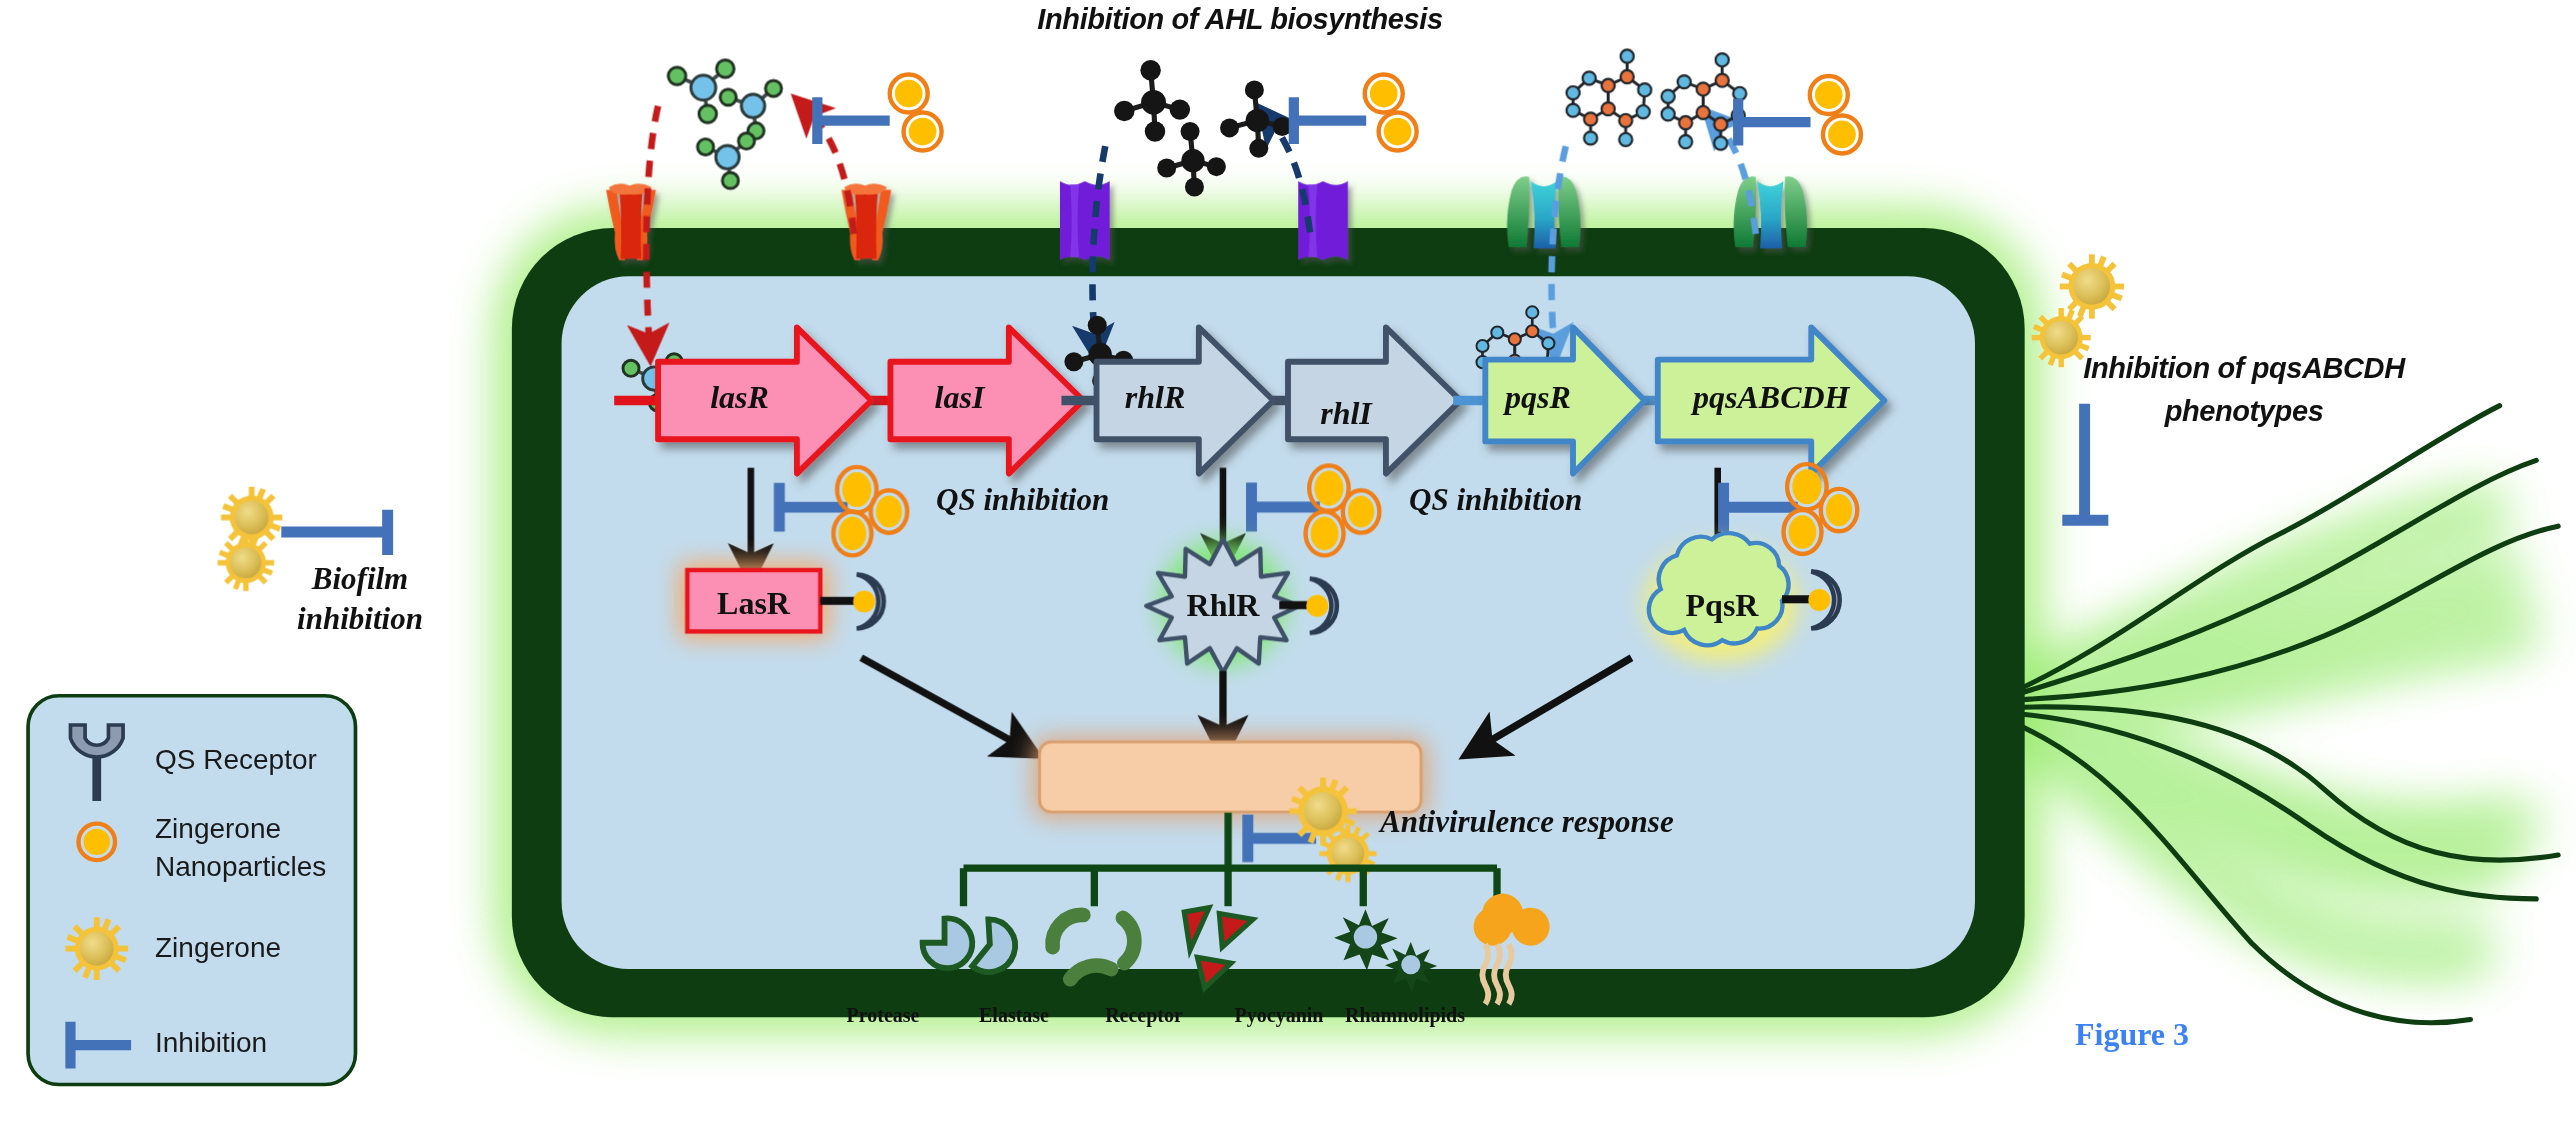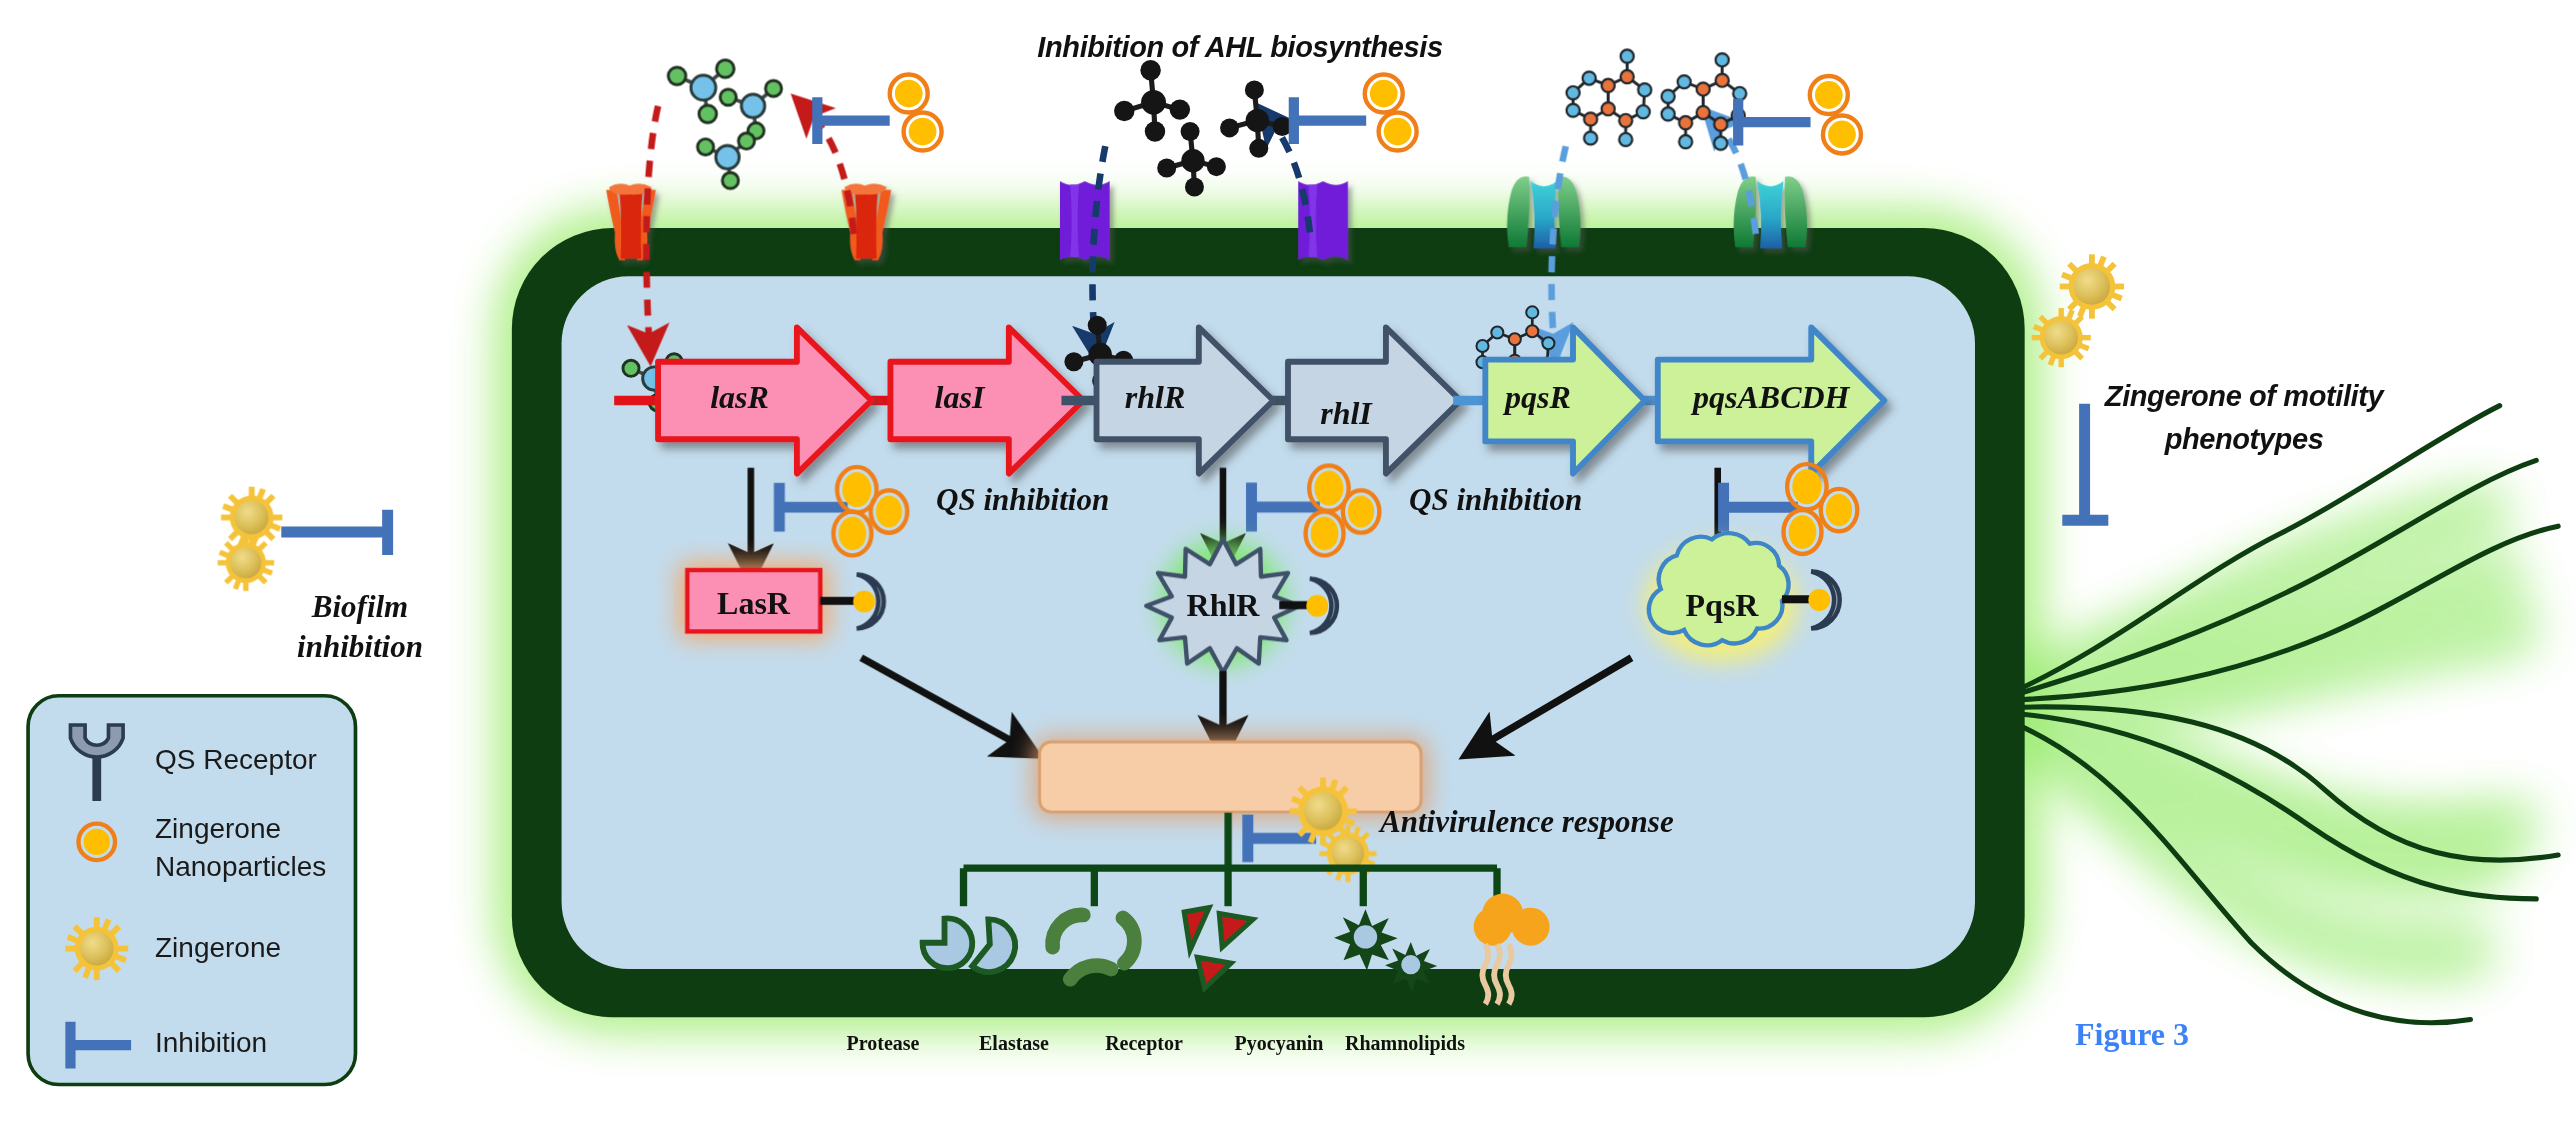--- a/index.html
+++ b/index.html
@@ -14,21 +14,21 @@
        font-size:31px;color:#111;text-align:center;}
   .vf-lab{font-family:"Liberation Serif",serif;font-weight:bold;font-size:20px;color:#111;
           text-align:center;}
   .legend-lab{font-family:Liberation Sans, sans-serif;font-size:28px;color:#1a1a1a;}
   .gene-lab{font-family:"Liberation Serif",serif;font-weight:bold;font-style:italic;
             font-size:32px;color:#111;text-align:center;}
   .prot-lab{font-family:"Liberation Serif",serif;font-weight:bold;font-size:32px;color:#111;
             text-align:center;}
   .vfbox-lab{font-family:"Liberation Serif",serif;font-weight:bold;font-size:30px;color:#111;}
   .figlab{font-family:"Liberation Serif",serif;font-weight:bold;font-size:32px;color:#3b82f6;}
-  .ctr{transform:translateX(-50%);margin-top:28px;}
+  .ctr{transform:translateX(-50%);}
 </style>
 </head>
 <body>
 
 <div class="stage">
 
 <svg class="layer" viewBox="0 0 3524 1564">
   <defs>
     <filter id="greenglow" x="-60%" y="-60%" width="220%" height="220%">
       <feGaussianBlur stdDeviation="34" result="b"></feGaussianBlur>
@@ -720,21 +720,21 @@
 
 <div class="txt vf-lab ctr" style="left:963px;top:1004px;width:161px;margin-left:-80px;">Protease</div>
 <div class="txt vf-lab ctr" style="left:1094px;top:1004px;width:161px;margin-left:-80px;">Elastase</div>
 <div class="txt vf-lab ctr" style="left:1228px;top:1004px;width:168px;margin-left:-84px;">Receptor</div>
 <div class="txt vf-lab ctr" style="left:1363px;top:1004px;width:168px;margin-left:-84px;">Pyocyanin</div>
 <div class="txt vf-lab ctr" style="left:1504px;top:1004px;width:197px;margin-left:-99px;">Rhamnolipids</div>
 
 <div class="txt serif-it ctr" style="left:360px;top:561px;">Biofilm</div>
 <div class="txt serif-it ctr" style="left:360px;top:601px;">inhibition</div>
 
-<div class="txt hdr ctr" style="left:2244px;top:352px;">Zingerone of motility</div>
+<div class="txt hdr ctr" style="left:2244px;top:352px;">Inhibition of pqsABCDH</div>
 <div class="txt hdr ctr" style="left:2244px;top:395px;">phenotypes</div>
 
 <div class="txt legend-lab" style="left:155px;top:744px;">QS Receptor</div>
 <div class="txt legend-lab" style="left:155px;top:810px;line-height:38px;">Zingerone
 Nanoparticles</div>
 <div class="txt legend-lab" style="left:155px;top:932px;">Zingerone</div>
 <div class="txt legend-lab" style="left:155px;top:1027px;">Inhibition</div>
 
 <div class="txt figlab" style="left:2075px;top:1016px;">Figure 3</div>
 

